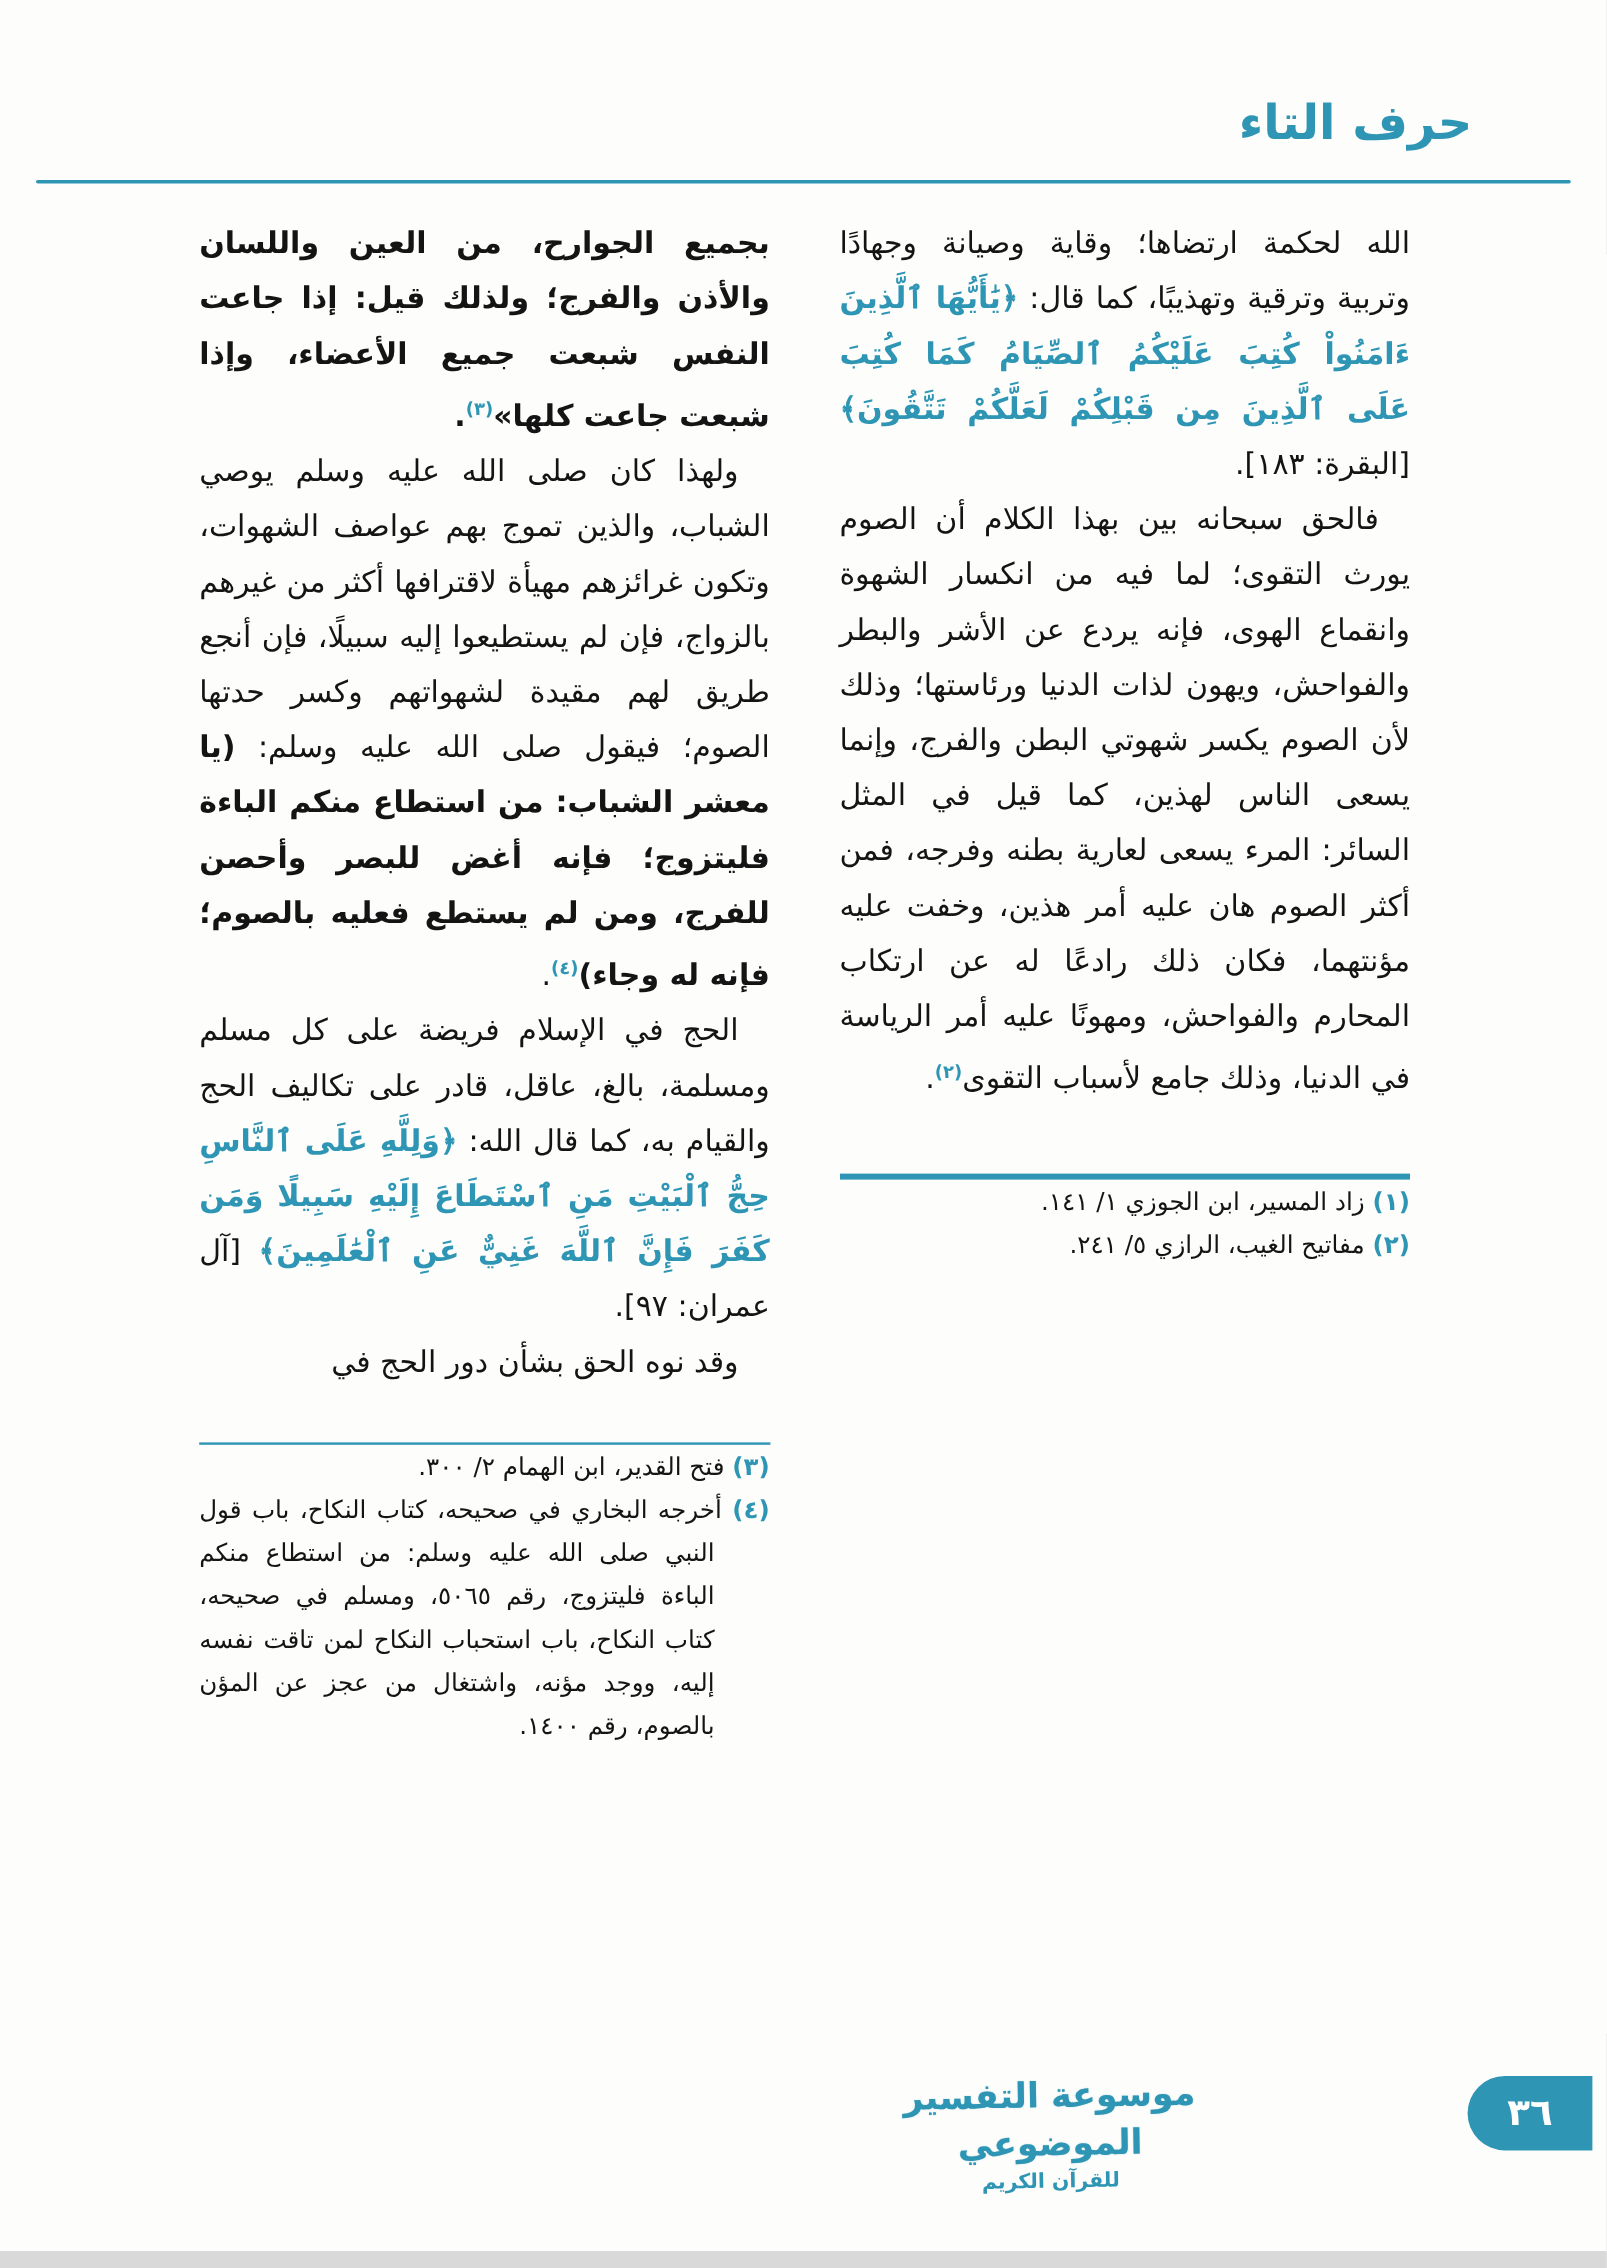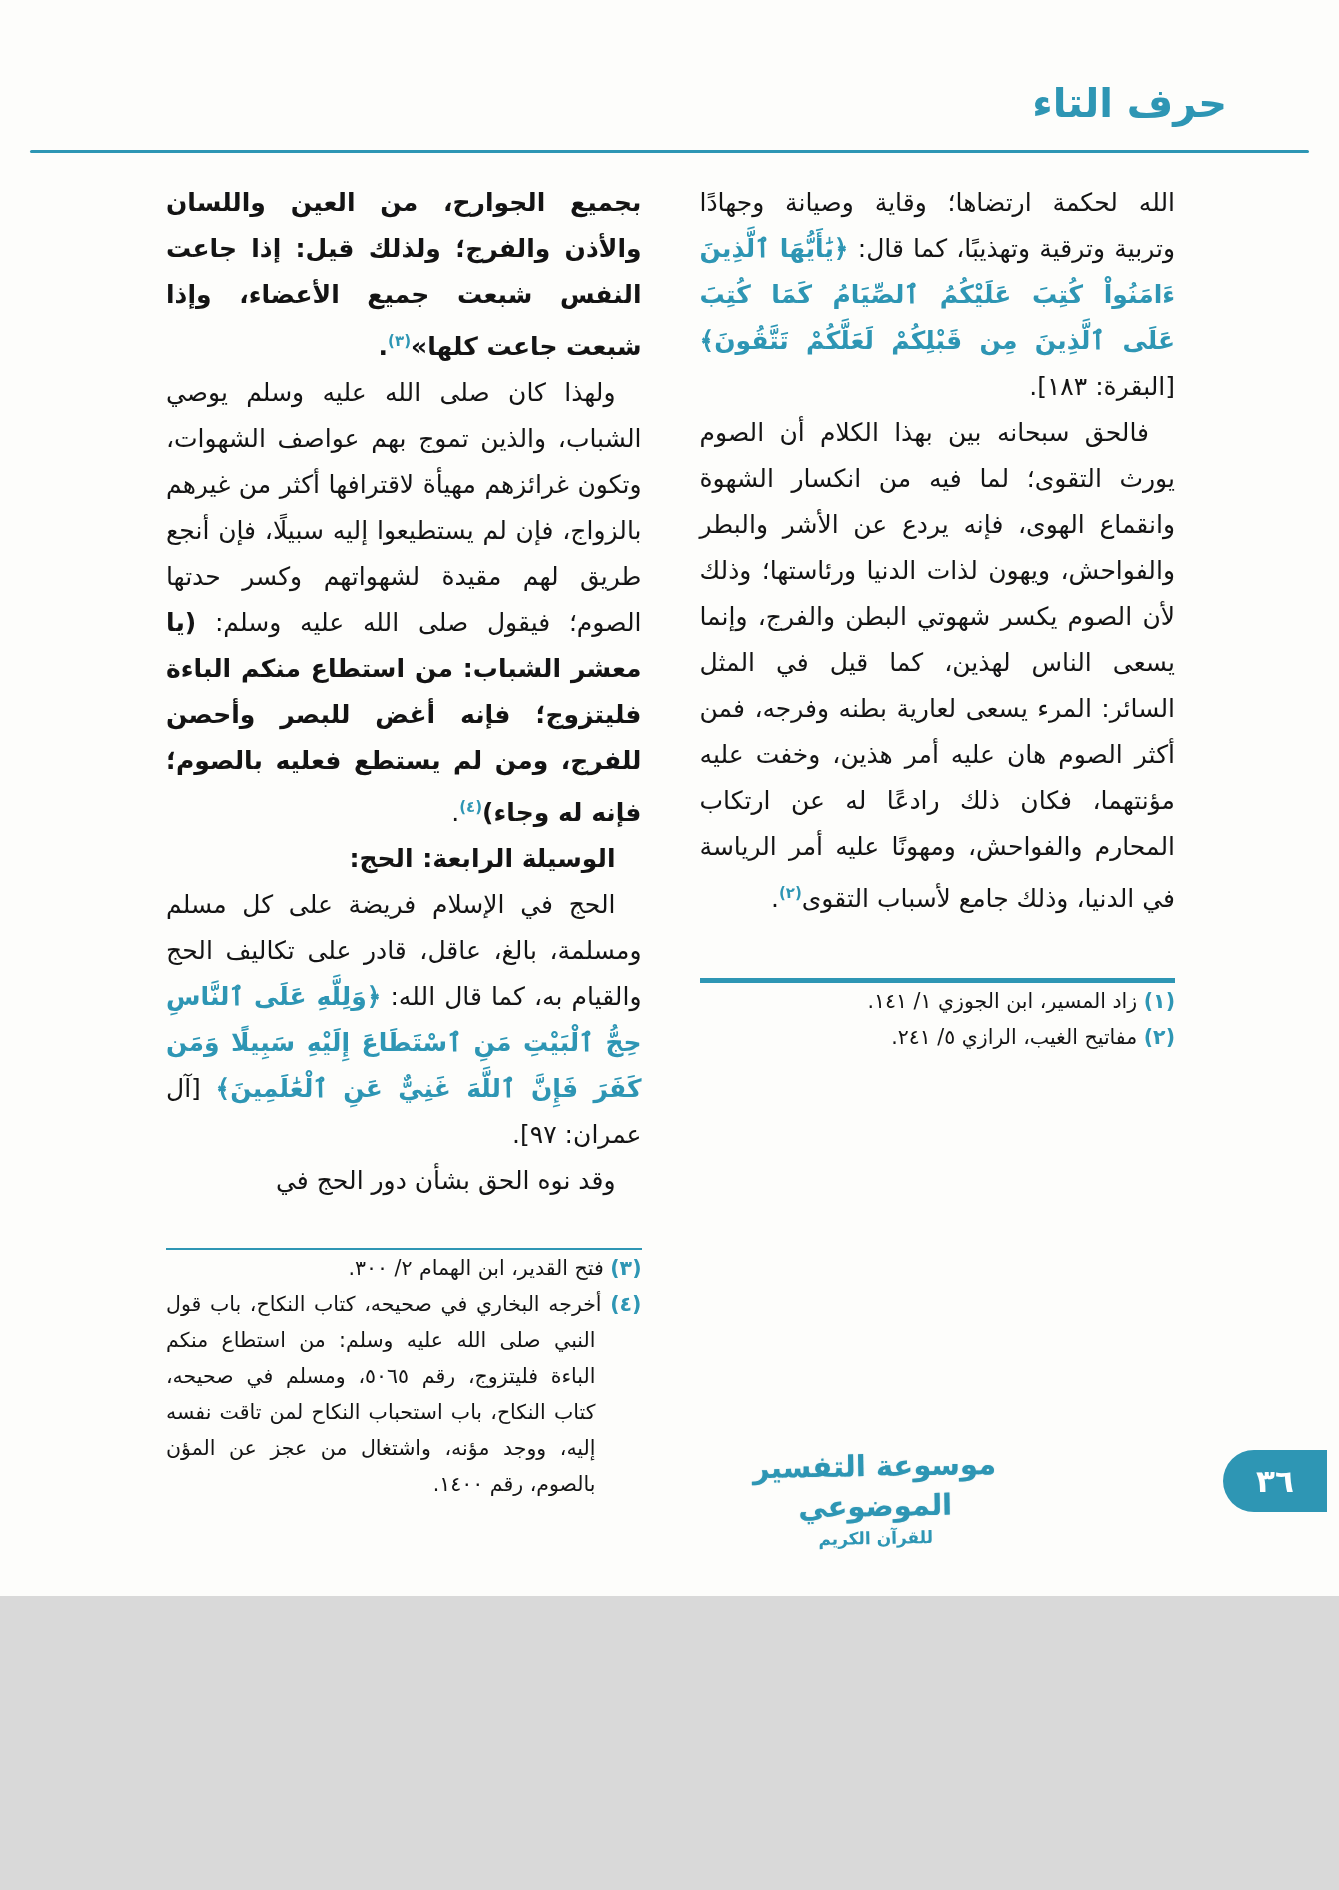--- a/index.html
+++ b/index.html
@@ -2,21 +2,21 @@
 <html lang="ar" dir="rtl" style="--accent: #2e96b4;"><head>
 <meta charset="utf-8">
 <style>
   :root{
     --accent:#2e96b4;
     --ink:#141414;
   }
   html,body{margin:0;padding:0;background:#d9d9d9;}
   .page{
     position:relative;
-    width:1339px;height:1596px;
+    width:1339px;height:1876px;
     margin:0 auto;
     background:#fdfdfb;
     direction:rtl;
     font-family:"DejaVu Sans","Liberation Sans",sans-serif;
     color:var(--ink);
     overflow:hidden;
   }
   
   .chapter-title{
     position:absolute;top:80px;right:112px;
@@ -93,21 +93,20 @@
         </div>
       <div class="footnotes footnotes-right">
           <div class="footnote"><span class="fn-num">(١)</span> <span class="fn-text">زاد المسير، ابن الجوزي ١/ ١٤١.</span></div>
           <div class="footnote"><span class="fn-num">(٢)</span> <span class="fn-text">مفاتيح الغيب، الرازي ٥/ ٢٤١.</span></div>
         </div>
     </section>
     <section class="column column-left">
       <div class="col-text">
           <p class="para bold"><span class="seg normal">بجميع الجوارح، من العين واللسان والأذن والفرج؛ ولذلك قيل: إذا جاعت النفس شبعت جميع الأعضاء، وإذا شبعت جاعت كلها»</span><span class="seg marker">(٣)</span><span class="seg normal">.</span></p>
           <p class="para indent"><span class="seg normal">ولهذا كان صلى الله عليه وسلم يوصي الشباب، والذين تموج بهم عواصف الشهوات، وتكون غرائزهم مهيأة لاقترافها أكثر من غيرهم بالزواج، فإن لم يستطيعوا إليه سبيلًا، فإن أنجع طريق لهم مقيدة لشهواتهم وكسر حدتها الصوم؛ فيقول صلى الله عليه وسلم: </span><span class="seg bold">(يا معشر الشباب: من استطاع منكم الباءة فليتزوج؛ فإنه أغض للبصر وأحصن للفرج، ومن لم يستطع فعليه بالصوم؛ فإنه له وجاء)</span><span class="seg marker">(٤)</span><span class="seg normal">.</span></p>
-          <p class="para bold heading indent"><span class="seg normal">الوسيلة الرابعة: الحج:</span></p>
           <p class="para indent"><span class="seg normal">الحج في الإسلام فريضة على كل مسلم ومسلمة، بالغ، عاقل، قادر على تكاليف الحج والقيام به، كما قال الله: </span><span class="seg verse">﴿وَلِلَّهِ عَلَى ٱلنَّاسِ حِجُّ ٱلْبَيْتِ مَنِ ٱسْتَطَاعَ إِلَيْهِ سَبِيلًا وَمَن كَفَرَ فَإِنَّ ٱللَّهَ غَنِيٌّ عَنِ ٱلْعَٰلَمِينَ﴾</span><span class="seg ref"> [آل عمران: ٩٧].</span></p>
           <p class="para indent"><span class="seg normal">وقد نوه الحق بشأن دور الحج في</span></p>
         </div>
       <div class="footnotes footnotes-left">
           <div class="footnote"><span class="fn-num">(٣)</span> <span class="fn-text">فتح القدير، ابن الهمام ٢/ ٣٠٠.</span></div>
           <div class="footnote"><span class="fn-num">(٤)</span> <span class="fn-text">أخرجه البخاري في صحيحه، كتاب النكاح، باب قول النبي صلى الله عليه وسلم: من استطاع منكم الباءة فليتزوج، رقم ٥٠٦٥، ومسلم في صحيحه، كتاب النكاح، باب استحباب النكاح لمن تاقت نفسه إليه، ووجد مؤنه، واشتغال من عجز عن المؤن بالصوم، رقم ١٤٠٠.</span></div>
         </div>
     </section>
   </main>
 

